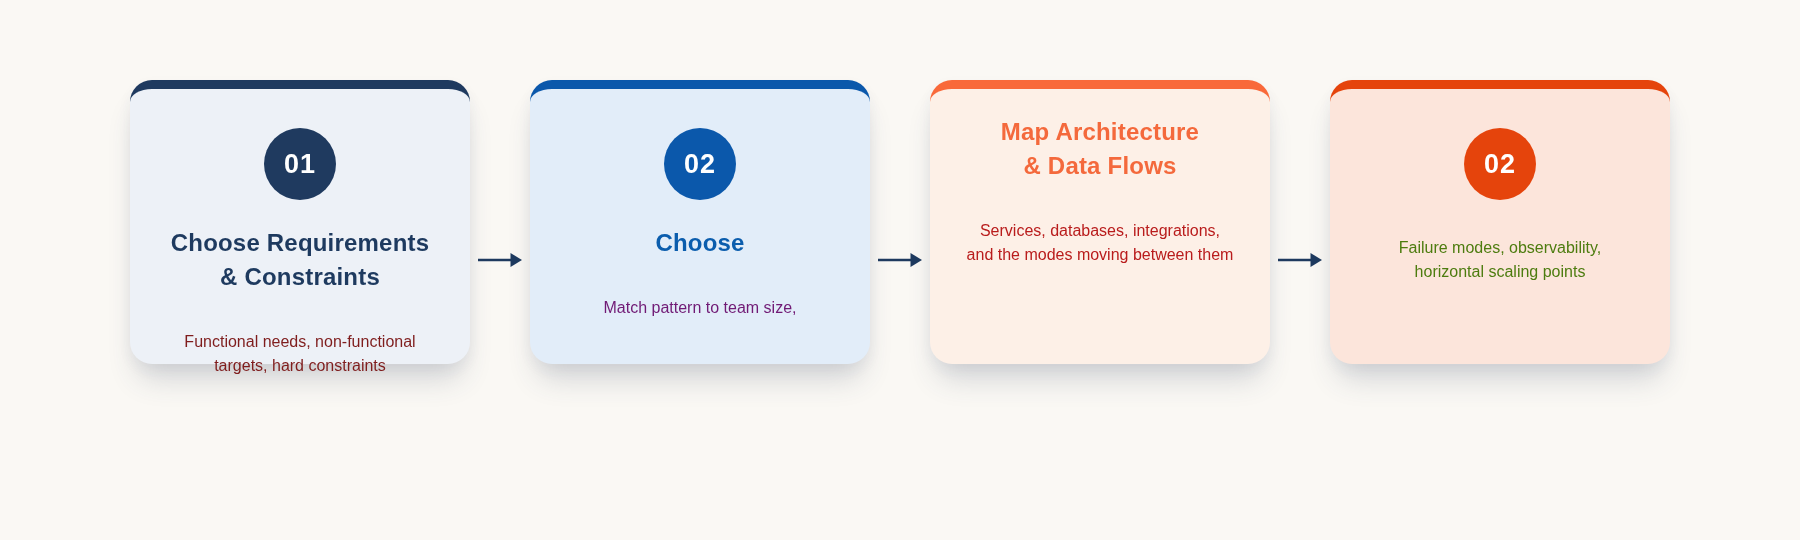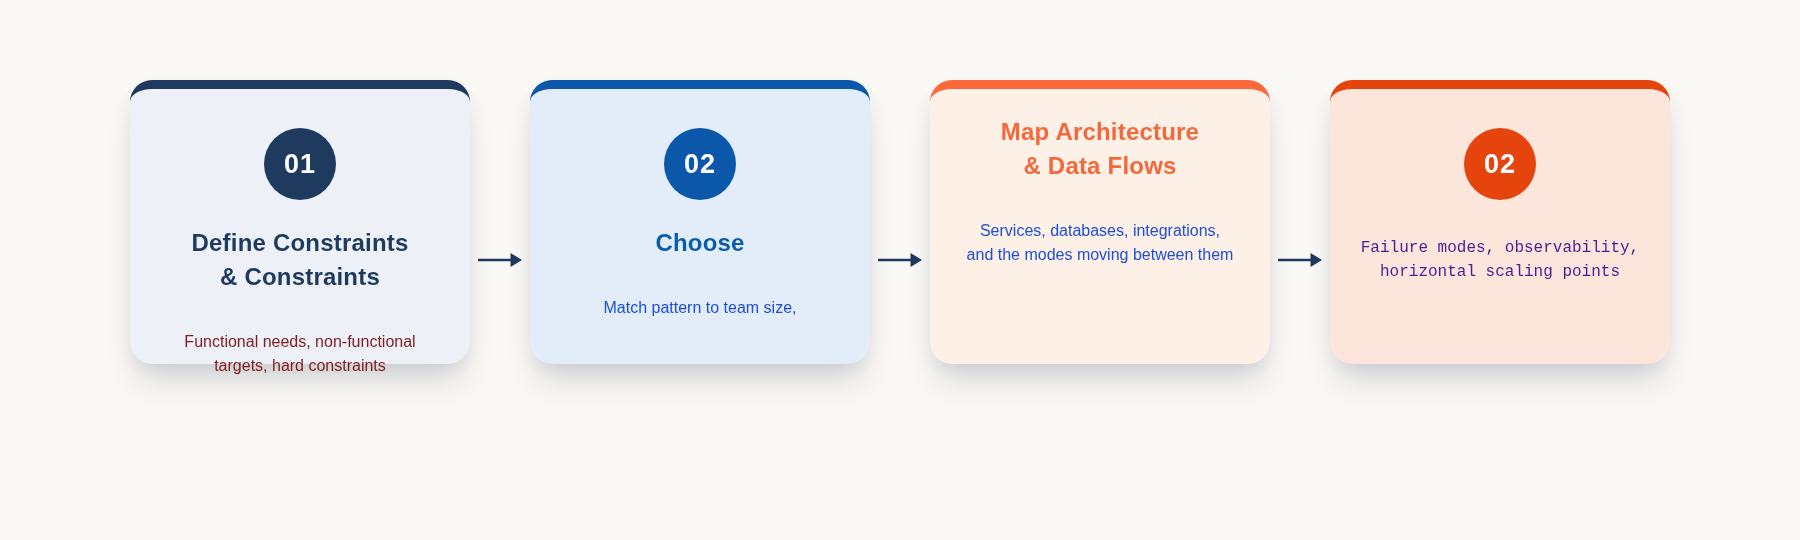--- a/index.html
+++ b/index.html
@@ -73,21 +73,21 @@
 </head>
 <body style="background: rgb(250, 248, 244);">
 
 <div class="flow">
 
   <div class="card" style="--accent: #1f3a5f; --card-bg: #edf1f7; --title-color: #1e3a5f;">
     <div class="badge">
       <span>01</span>
     </div>
     <h2 class="title">
-      <span class="line">Define Constraints</span>
+      <span class="line">Choose Requirements</span>
       <span class="line">&amp; Constraints</span>
     </h2>
     <p class="desc" style="color: #7f1d1d;">
       <span class="line">Functional needs, non-functional</span>
       <span class="line">targets, hard constraints</span>
     </p>
   </div>
 
   <div class="arrow-wrap" style="--arrow-color: #1e3a5f;">
     <svg width="46" height="16" viewBox="0 0 46 16">
@@ -96,53 +96,53 @@
     </svg>
   </div>
 
   <div class="card" style="--accent: #0b58ab; --card-bg: #e2edf9; --title-color: #0b5dad;">
     <div class="badge">
       <span>02</span>
     </div>
     <h2 class="title">
       <span class="line">Choose</span>
     </h2>
-    <p class="desc" style="color: #1d4ed8;">
+    <p class="desc" style="color: #701a75;">
       <span class="line">Match pattern to team size,</span>
     </p>
   </div>
 
   <div class="arrow-wrap" style="--arrow-color: #1e3a5f;">
     <svg width="46" height="16" viewBox="0 0 46 16">
       <line x1="1" y1="8" x2="36" y2="8" stroke="currentColor" stroke-width="2.6"></line>
       <path d="M33.5 1 L45 8 L33.5 15 Z" fill="currentColor"></path>
     </svg>
   </div>
 
   <div class="card" style="--accent: #f9693a; --card-bg: #fdf0e7; --title-color: #f4693c;">
     <h2 class="title">
       <span class="line">Map Architecture</span>
       <span class="line">&amp; Data Flows</span>
     </h2>
-    <p class="desc" style="color: #1d4ed8;">
+    <p class="desc" style="color: #b91c1c;">
       <span class="line">Services, databases, integrations,</span>
       <span class="line">and the modes moving between them</span>
     </p>
   </div>
 
   <div class="arrow-wrap" style="--arrow-color: #1e3a5f;">
     <svg width="46" height="16" viewBox="0 0 46 16">
       <line x1="1" y1="8" x2="36" y2="8" stroke="currentColor" stroke-width="2.6"></line>
       <path d="M33.5 1 L45 8 L33.5 15 Z" fill="currentColor"></path>
     </svg>
   </div>
 
   <div class="card" style="--accent: #e5440c; --card-bg: #fce5db; --title-color: #e8470c;">
     <div class="badge">
       <span>02</span>
     </div>
-    <p class="desc" style="color: #4c1d95; font-family: Liberation Mono, monospace;">
+    <p class="desc" style="color: #4d7c0f;">
       <span class="line">Failure modes, observability,</span>
       <span class="line">horizontal scaling points</span>
     </p>
   </div>
 
 </div>
 
 </body></html>

